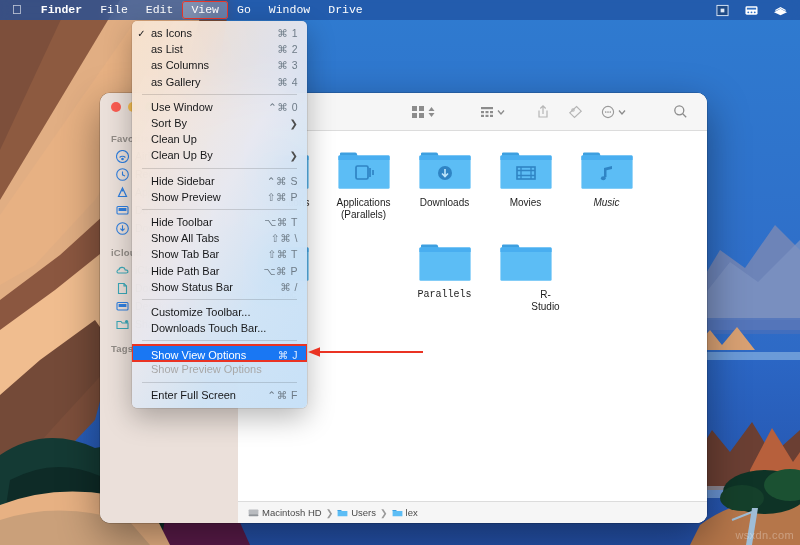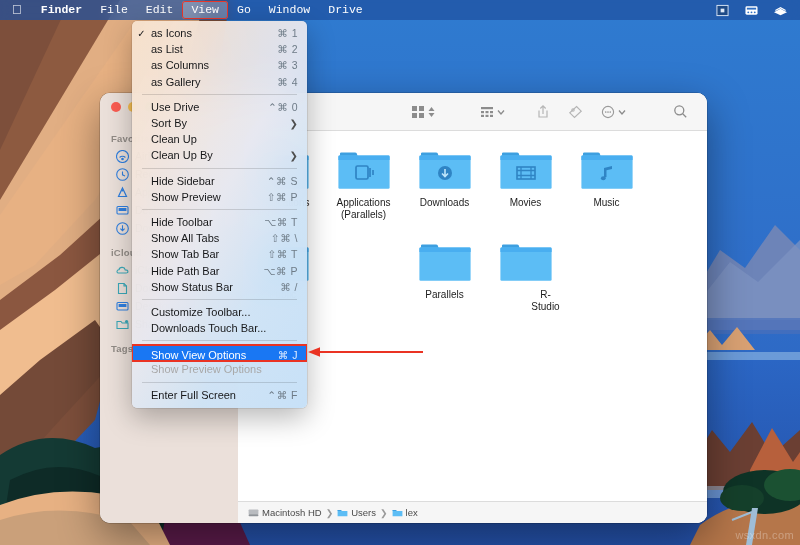--- a/index.html
+++ b/index.html
@@ -447,21 +447,21 @@
             <div class="icon-label" style="white-space: pre-line;">Movies</div>
           </div>
           <div class="icon-cell">
             <div class="folder-wrap"><svg width="52" height="42" viewBox="0 0 52 42">
     <path d="M2 7 L2 4.5 Q2 3.4 3.2 3.4 L17 3.4 Q18.4 3.4 18.8 4.6 L19.6 7 Z" fill="#3d9fe0"></path>
     <path d="M1.5 6.6 L50.5 6.6 Q51.6 6.6 51.6 7.8 L51.6 38.5 Q51.6 39.8 50.4 39.8 L1.6 39.8 Q0.4 39.8 0.4 38.5 L0.4 7.8 Q0.4 6.6 1.5 6.6 Z" fill="#5cbdf5"></path>
     <path d="M1.5 6.6 L50.5 6.6 Q51.6 6.6 51.6 7.8 L51.6 11 L0.4 11 L0.4 7.8 Q0.4 6.6 1.5 6.6 Z" fill="#49aef0"></path>
                 <path d="M23 29 L23 19 L31 17 L31 20 L25.5 21.3 L25.5 28" fill="#2f84c4"></path>
                 <ellipse cx="22.3" cy="29.2" rx="2.4" ry="2" fill="#2f84c4"></ellipse>
               </svg></div>
-            <div class="icon-label" style="white-space: pre-line;">Music</div>
+            <div class="icon-label" style="white-space: pre-line; font-style: italic;">Music</div>
           </div>
         </div>
       <div class="icon-row" id="file-row-2" style="margin-top:14px">
           <div class="icon-cell">
             <div class="folder-wrap"><svg width="52" height="42" viewBox="0 0 52 42">
     <path d="M2 7 L2 4.5 Q2 3.4 3.2 3.4 L17 3.4 Q18.4 3.4 18.8 4.6 L19.6 7 Z" fill="#3d9fe0"></path>
     <path d="M1.5 6.6 L50.5 6.6 Q51.6 6.6 51.6 7.8 L51.6 38.5 Q51.6 39.8 50.4 39.8 L1.6 39.8 Q0.4 39.8 0.4 38.5 L0.4 7.8 Q0.4 6.6 1.5 6.6 Z" fill="#5cbdf5"></path>
     <path d="M1.5 6.6 L50.5 6.6 Q51.6 6.6 51.6 7.8 L51.6 11 L0.4 11 L0.4 7.8 Q0.4 6.6 1.5 6.6 Z" fill="#49aef0"></path>
                 <rect x="19" y="17" width="14" height="14" rx="2.5" transform="rotate(45 26 24)" fill="none" stroke="#2f84c4" stroke-width="1.5"></rect>
                 <circle cx="26" cy="20.5" r="1.3" fill="#2f84c4"></circle>
@@ -472,21 +472,21 @@
           <div class="icon-cell">
             <div class="folder-wrap"></div>
             <div class="icon-label" style="white-space: pre-line;"></div>
           </div>
           <div class="icon-cell">
             <div class="folder-wrap"><svg width="52" height="42" viewBox="0 0 52 42">
     <path d="M2 7 L2 4.5 Q2 3.4 3.2 3.4 L17 3.4 Q18.4 3.4 18.8 4.6 L19.6 7 Z" fill="#3d9fe0"></path>
     <path d="M1.5 6.6 L50.5 6.6 Q51.6 6.6 51.6 7.8 L51.6 38.5 Q51.6 39.8 50.4 39.8 L1.6 39.8 Q0.4 39.8 0.4 38.5 L0.4 7.8 Q0.4 6.6 1.5 6.6 Z" fill="#5cbdf5"></path>
     <path d="M1.5 6.6 L50.5 6.6 Q51.6 6.6 51.6 7.8 L51.6 11 L0.4 11 L0.4 7.8 Q0.4 6.6 1.5 6.6 Z" fill="#49aef0"></path>
               </svg></div>
-            <div class="icon-label" style="white-space: pre-line;">Parallels</div>
+            <div class="icon-label" style="white-space: pre-line; font-family: Liberation Mono, monospace;">Parallels</div>
           </div>
           <div class="icon-cell">
             <div class="folder-wrap"><svg width="52" height="42" viewBox="0 0 52 42">
     <path d="M2 7 L2 4.5 Q2 3.4 3.2 3.4 L17 3.4 Q18.4 3.4 18.8 4.6 L19.6 7 Z" fill="#3d9fe0"></path>
     <path d="M1.5 6.6 L50.5 6.6 Q51.6 6.6 51.6 7.8 L51.6 38.5 Q51.6 39.8 50.4 39.8 L1.6 39.8 Q0.4 39.8 0.4 38.5 L0.4 7.8 Q0.4 6.6 1.5 6.6 Z" fill="#5cbdf5"></path>
     <path d="M1.5 6.6 L50.5 6.6 Q51.6 6.6 51.6 7.8 L51.6 11 L0.4 11 L0.4 7.8 Q0.4 6.6 1.5 6.6 Z" fill="#49aef0"></path>
               </svg></div>
             <div class="icon-label" style="white-space: pre-line; padding-left: 40px;">R-Studio</div>
           </div>
         </div>
@@ -537,21 +537,21 @@
       <span class="vm-key">⌘ 3</span>
     </div>
     <div class="vm-item">
       <span class="vm-check"></span>
       <span class="vm-label">as Gallery</span>
       <span class="vm-key">⌘ 4</span>
     </div>
     <div class="vm-sep"></div>
     <div class="vm-item">
       <span class="vm-check"></span>
-      <span class="vm-label">Use Drive</span>
+      <span class="vm-label">Use Window</span>
       <span class="vm-key">⌃⌘ 0</span>
     </div>
     <div class="vm-item">
       <span class="vm-check"></span>
       <span class="vm-label">Sort By</span>
       <span class="vm-arrow">❯</span>
     </div>
     <div class="vm-item">
       <span class="vm-check"></span>
       <span class="vm-label">Clean Up</span>

